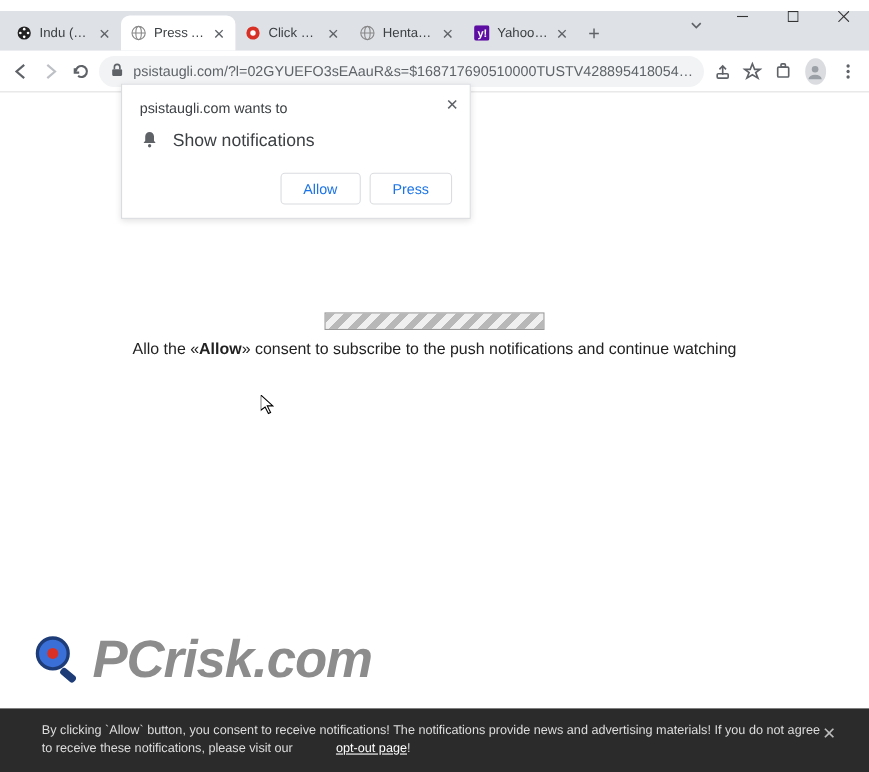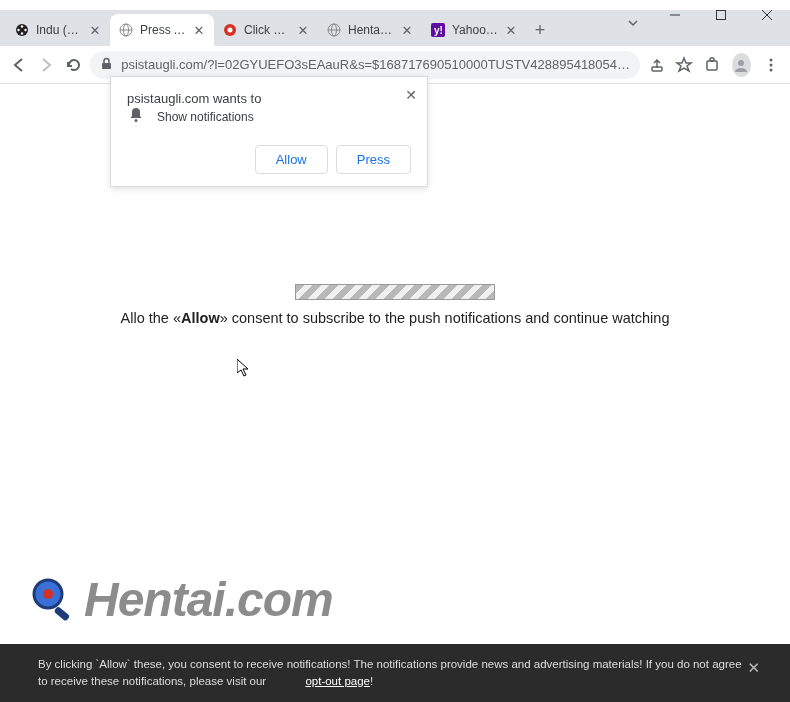--- a/index.html
+++ b/index.html
@@ -14,36 +14,36 @@
     .tab-strip { height: 36px; background: #dee1e6; display: flex; align-items: flex-end; padding-left: 6px; position: relative; }
     .tab { height: 32px; width: 104px; display: flex; align-items: center; padding: 0 8px; border-radius: 8px 8px 0 0; position: relative; font-size: 12px; color: #5f6368; gap: 6px; cursor: pointer; }
     .tab.active { background: #fff; }
     .tab .favicon { width: 16px; height: 16px; flex-shrink: 0; display: flex; align-items: center; justify-content: center; }
     .tab .tab-title { flex: 1; overflow: hidden; white-space: nowrap; text-overflow: ellipsis; color: #3c4043; }
     .tab .tab-close { width: 14px; height: 14px; display: flex; align-items: center; justify-content: center; color: #5f6368; cursor: pointer; font-size: 13px; }
     .new-tab-btn { width: 28px; height: 28px; display: flex; align-items: center; justify-content: center; color: #5f6368; font-size: 18px; margin-bottom: 2px; cursor: pointer; }
     .chevron-down { position: absolute; right: 150px; top: 6px; color: #5f6368; }
 
     
-    .toolbar { height: 38px; background: #fff; display: flex; align-items: center; padding: 0 8px; gap: 6px; border-bottom: 1px solid #e0e0e0; justify-content: flex-end; }
+    .toolbar { height: 38px; background: #fff; display: flex; align-items: center; padding: 0 8px; gap: 6px; border-bottom: 1px solid #e0e0e0; }
     .nav-btn { width: 28px; height: 28px; display: flex; align-items: center; justify-content: center; color: #5f6368; border-radius: 50%; cursor: pointer; }
     .nav-btn.disabled { color: #bdc1c6; }
     .address-bar { flex: 1; height: 28px; background: #f1f3f4; border-radius: 14px; display: flex; align-items: center; padding: 0 10px; gap: 8px; font-size: 13px; color: #5f6368; }
     .address-bar .lock { color: #5f6368; }
     .address-bar .url-text { flex: 1; overflow: hidden; white-space: nowrap; text-overflow: ellipsis; }
     .toolbar-icon { width: 28px; height: 28px; display: flex; align-items: center; justify-content: center; color: #5f6368; cursor: pointer; }
     .profile-icon { width: 24px; height: 24px; background: #dadce0; border-radius: 50%; display: flex; align-items: center; justify-content: center; margin: 0 4px; }
 
     
     .perm-dialog { position: absolute; top: 76px; left: 110px; width: 318px; background: #fff; border: 1px solid #dadce0; box-shadow: 0 2px 6px rgba(0,0,0,0.12); z-index: 50; padding: 14px 16px 12px 16px; font-size: 13px; color: #3c4043; }
-    .perm-dialog .perm-site { font-weight: 400; margin-bottom: 0; }
+    .perm-dialog .perm-site { font-weight: 400; margin-bottom: 12px; }
     .perm-dialog .perm-close { position: absolute; top: 10px; right: 10px; color: #5f6368; cursor: pointer; font-size: 14px; }
     .perm-row { display: flex; align-items: center; gap: 12px; margin-bottom: 18px; }
     .perm-row .bell { color: #5f6368; }
-    .perm-row .perm-label { font-size: 12px; }
+    .perm-row .perm-label { font-size: 16px; }
     .perm-actions { display: flex; gap: 8px; justify-content: flex-end; }
     .perm-btn { border: 1px solid #dadce0; background: #fff; color: #1a73e8; padding: 6px 20px; border-radius: 4px; font-size: 13px; cursor: pointer; }
 
     
     .content { position: relative; padding-top: 200px; text-align: center; height: 528px; }
     .loader { width: 200px; height: 16px; margin: 0 auto 10px auto; border: 1px solid #999; background: repeating-linear-gradient(-45deg, #b8b8b8, #b8b8b8 6px, #f0f0f0 6px, #f0f0f0 12px); }
     .content-text { font-size: 14.5px; color: #222; }
 
     .cursor { position: absolute; top: 275px; left: 237px; font-size: 16px; color: #222; z-index: 40; pointer-events: none; }
 
@@ -233,20 +233,20 @@
 </div>
 
 <div class="watermark">
   <span class="mag">
     <svg width="48" height="48">
         <circle cx="18" cy="18" r="14" fill="#3a6fd8" stroke="#1d3c78" stroke-width="3"></circle>
         <circle cx="18" cy="18" r="5" fill="#d93025"></circle>
         <rect x="28" y="30" width="16" height="7" rx="3" transform="rotate(40 28 30)" fill="#1d3c78"></rect>
       </svg>
   </span>
-  <span>Hentai.com</span>
+  <span>PCrisk.com</span>
 </div>
 
 <div class="consent">
   <span class="consent-close">✕</span>
-  <span>By clicking `Allow` these, you consent to receive notifications! The notifications provide news and advertising materials! If you do not </span>
+  <span>By clicking `Allow` button, you consent to receive notifications! The notifications provide news and advertising materials! If you do not </span>
   <span>agree to receive these notifications, please visit our </span><a href="#">opt-out page</a><span>!</span>
 </div>
 
 </body></html>

